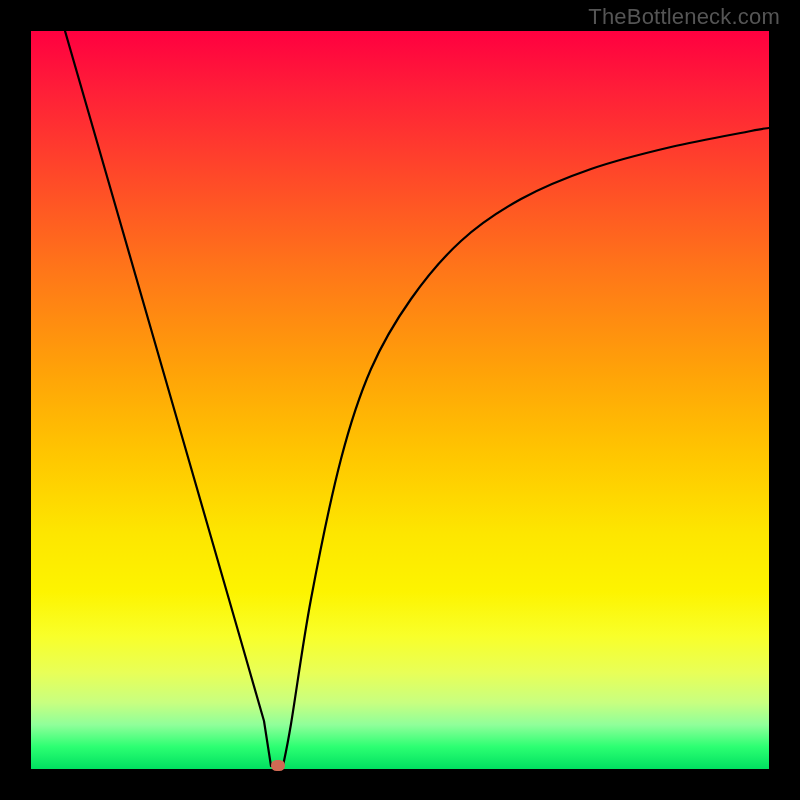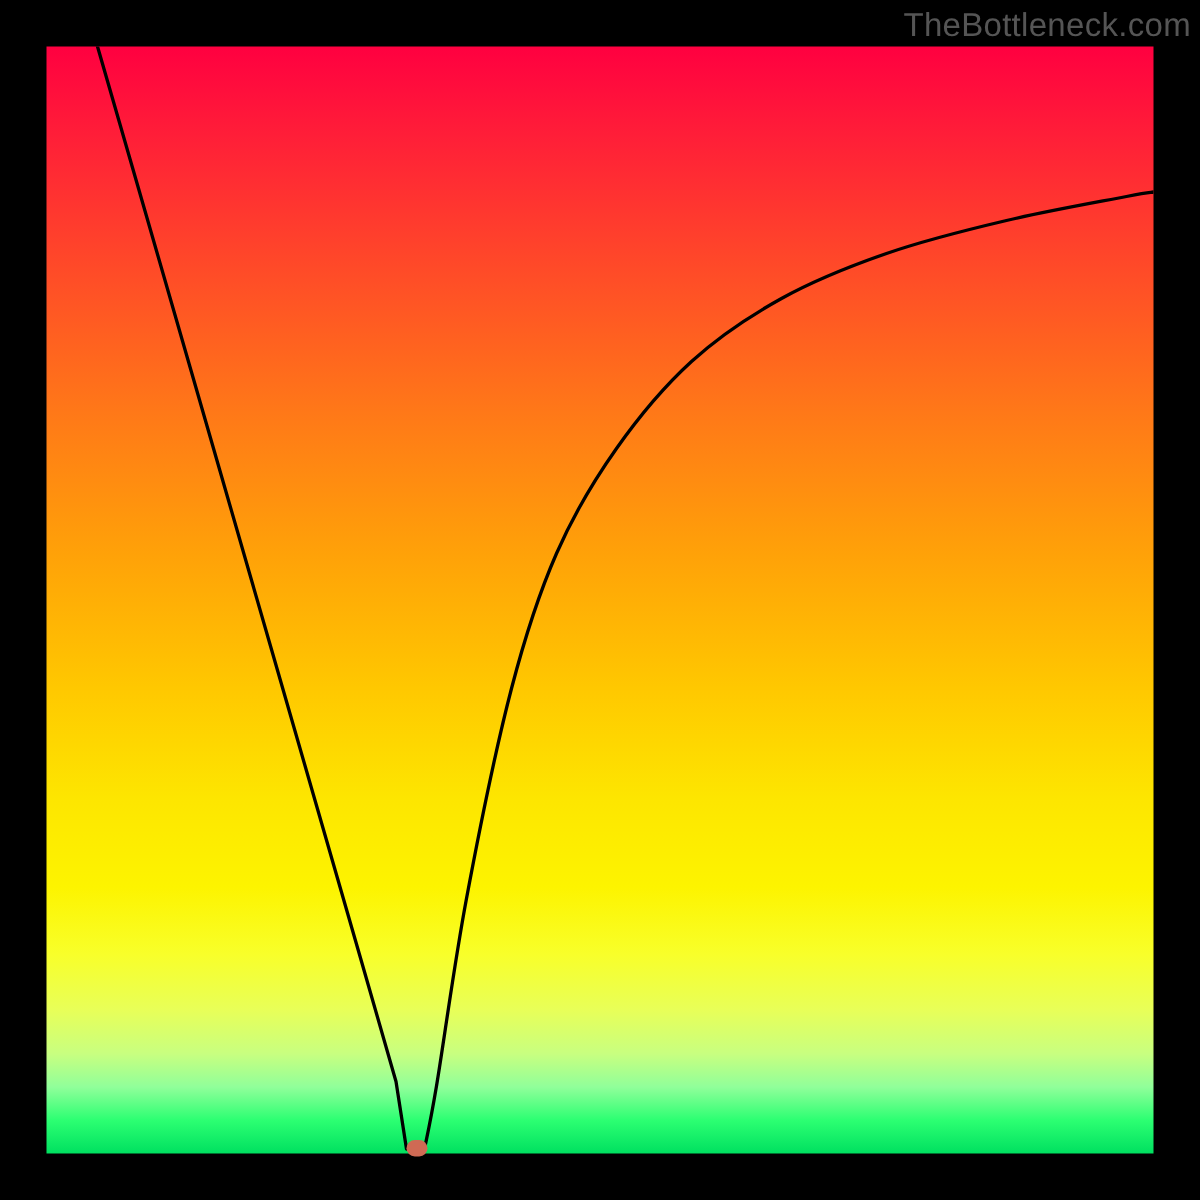--- a/index.html
+++ b/index.html
@@ -37,21 +37,21 @@
       #e8ff58 87%,
       #c8ff80 91%,
       #90ff9a 94%,
       #2cff72 97%,
       #00e060 100%
     );
   }
   .watermark {
     position: absolute;
     top: 4px;
-    right: 6px;
+    right: 20px;
     color: #555555;
     font-size: 22px;
     font-weight: 400;
     letter-spacing: 0.2px;
     z-index: 5;
   }
   svg.curve {
     position: absolute;
     left: 0;
     top: 0;

